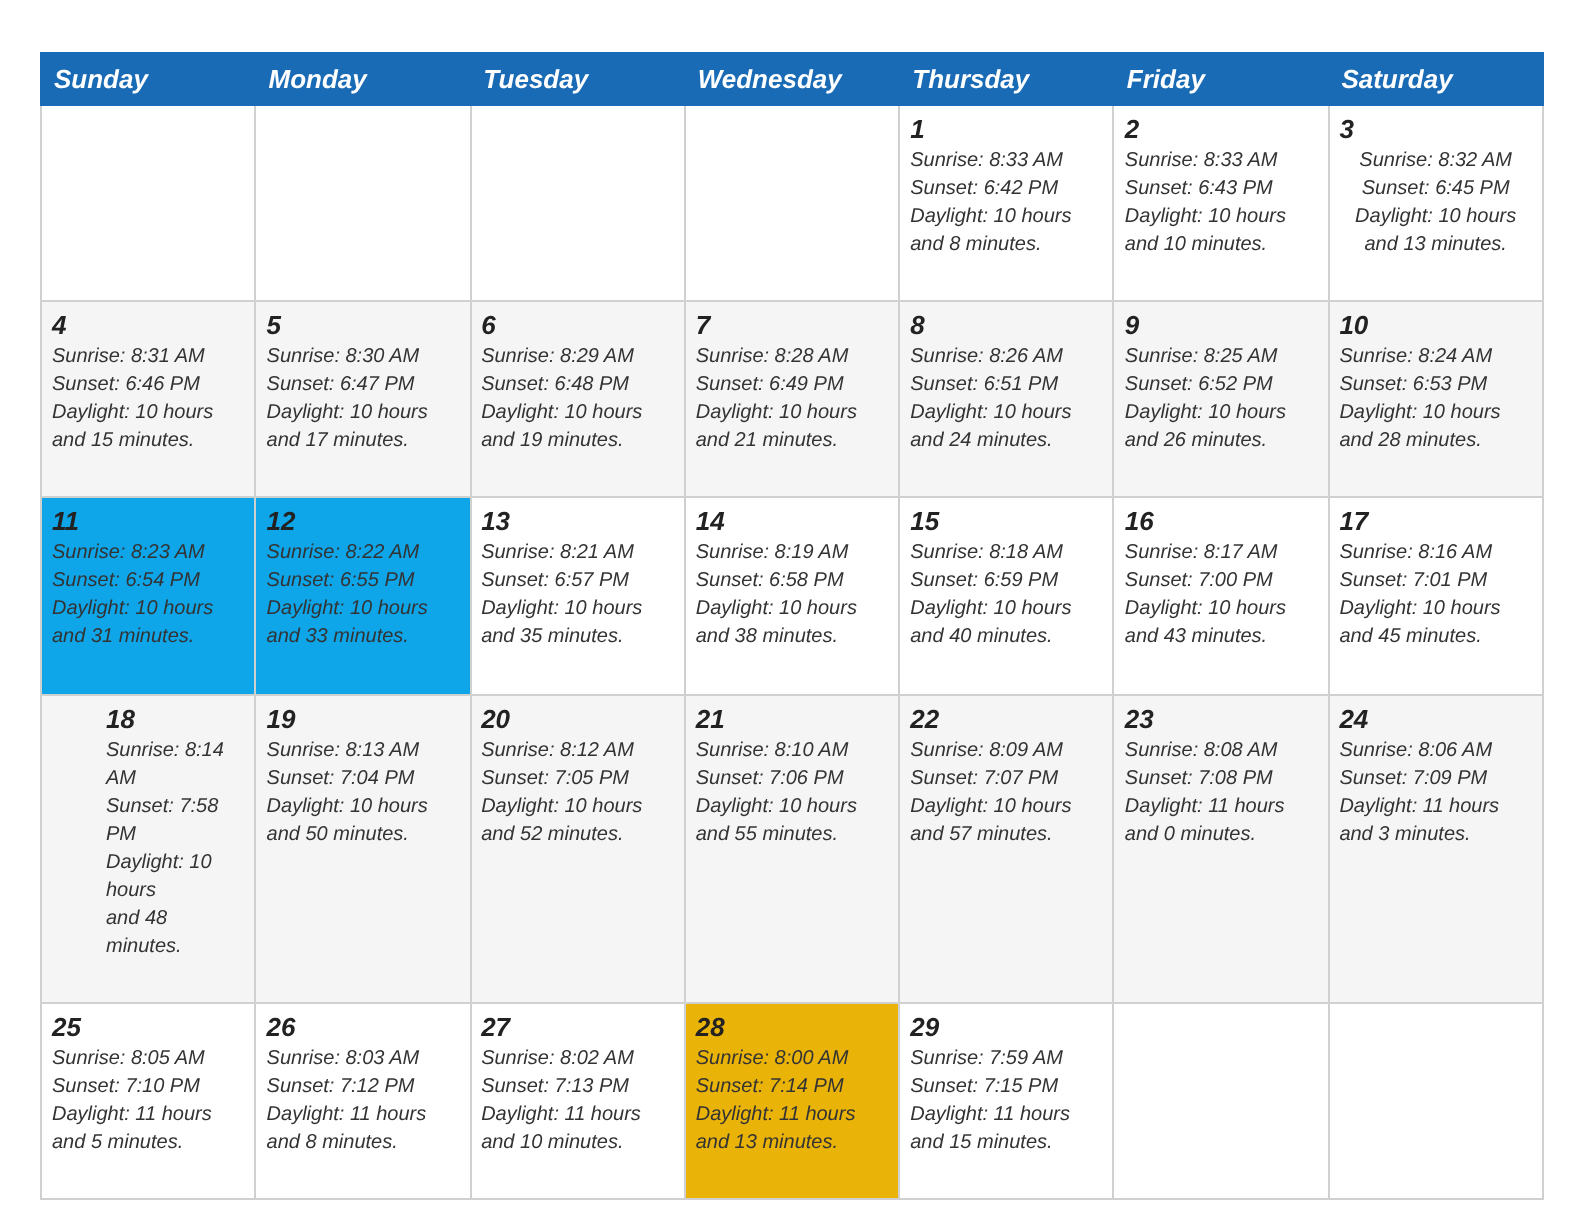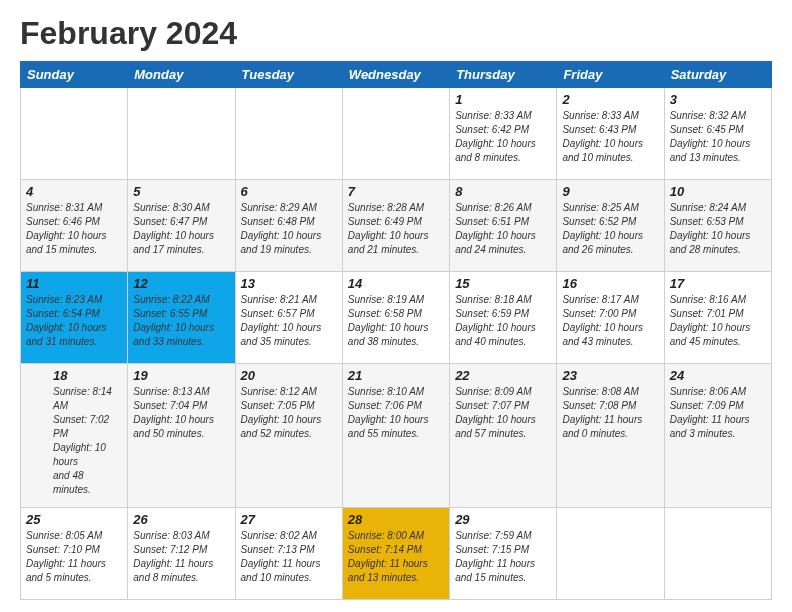--- a/index.html
+++ b/index.html
@@ -92,21 +92,20 @@
       color: #333;
       line-height: 1.4;
     }
   </style>
 </head>
 <body>
 
 <div class="page">
   <div class="header">
     <div class="header-right">
-      <div class="month-year">February 2024</div>
     </div>
   </div>
 
   <table class="calendar">
     <thead>
       <tr>
         <th>Sunday</th>
         <th>Monday</th>
         <th>Tuesday</th>
         <th>Wednesday</th>
@@ -130,21 +129,21 @@
           </td>
           <td style="background-color: rgb(255, 255, 255);">
             <span class="day-num">2</span>
             <div class="day-info" style="white-space: pre-line;">Sunrise: 8:33 AM
 Sunset: 6:43 PM
 Daylight: 10 hours
 and 10 minutes.</div>
           </td>
           <td style="background-color: rgb(255, 255, 255);">
             <span class="day-num">3</span>
-            <div class="day-info" style="white-space: pre-line;">Sunrise: 8:32 AM
+            <div class="day-info" style="white-space: pre-line; text-align: center;">Sunrise: 8:32 AM
 Sunset: 6:45 PM
 Daylight: 10 hours
 and 13 minutes.</div>
           </td>
         </tr>
         <tr>
           <td style="background-color: rgb(245, 245, 245);">
             <span class="day-num">4</span>
             <div class="day-info" style="white-space: pre-line;">Sunrise: 8:31 AM
 Sunset: 6:46 PM
@@ -242,21 +241,21 @@
             <div class="day-info" style="white-space: pre-line;">Sunrise: 8:16 AM
 Sunset: 7:01 PM
 Daylight: 10 hours
 and 45 minutes.</div>
           </td>
         </tr>
         <tr>
           <td style="background-color: rgb(245, 245, 245); padding-left: 32px;">
             <span class="day-num">18</span>
             <div class="day-info" style="white-space: pre-line;">Sunrise: 8:14 AM
-Sunset: 7:02 PM
+Sunset: 7:58 PM
 Daylight: 10 hours
 and 48 minutes.</div>
           </td>
           <td style="background-color: rgb(245, 245, 245);">
             <span class="day-num">19</span>
             <div class="day-info" style="white-space: pre-line;">Sunrise: 8:13 AM
 Sunset: 7:04 PM
 Daylight: 10 hours
 and 50 minutes.</div>
           </td>

